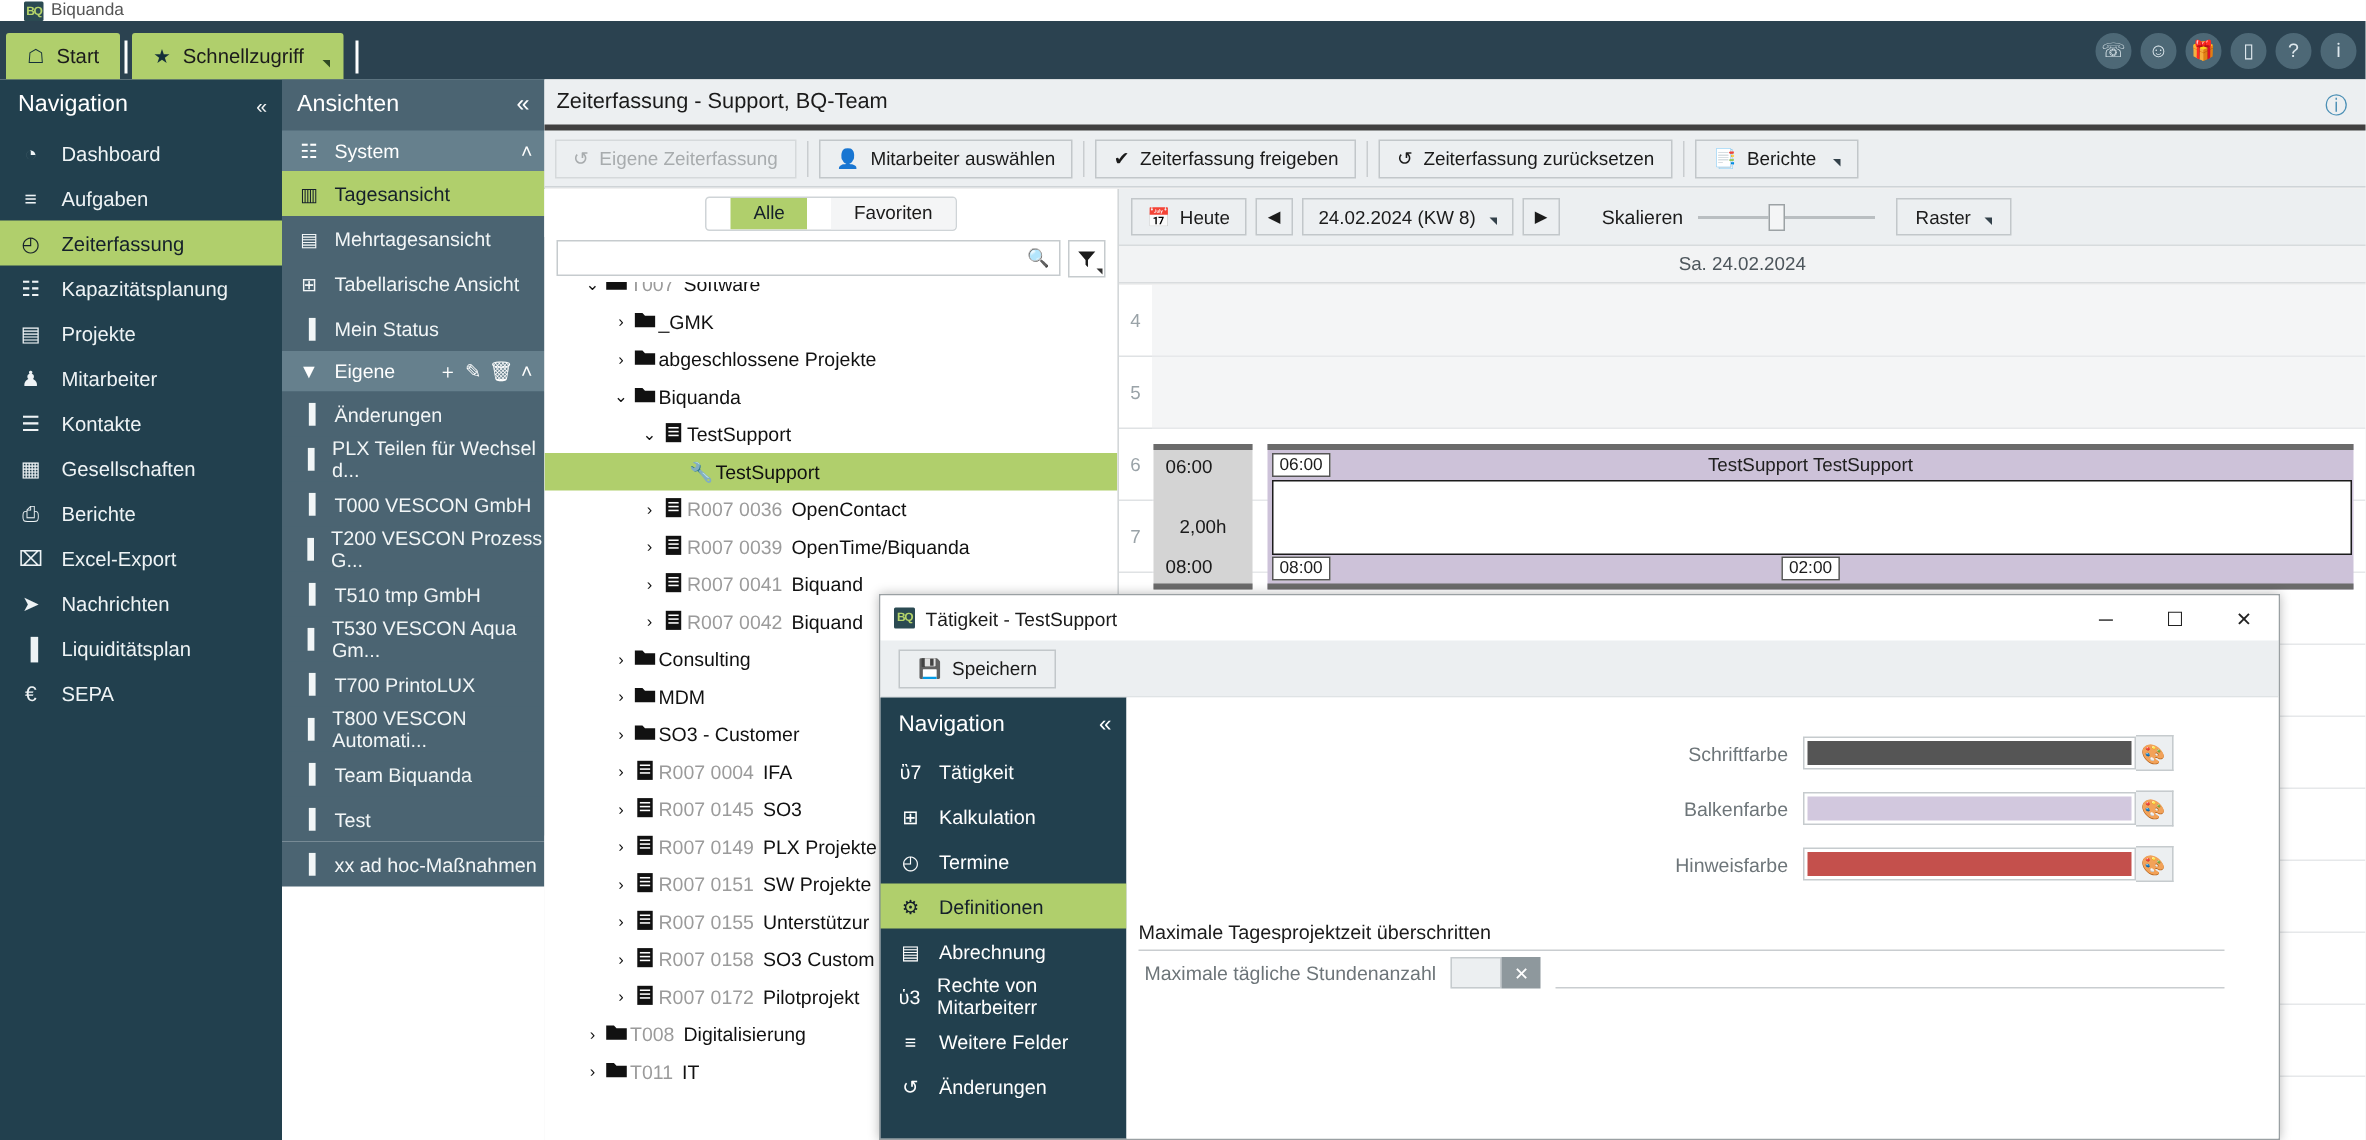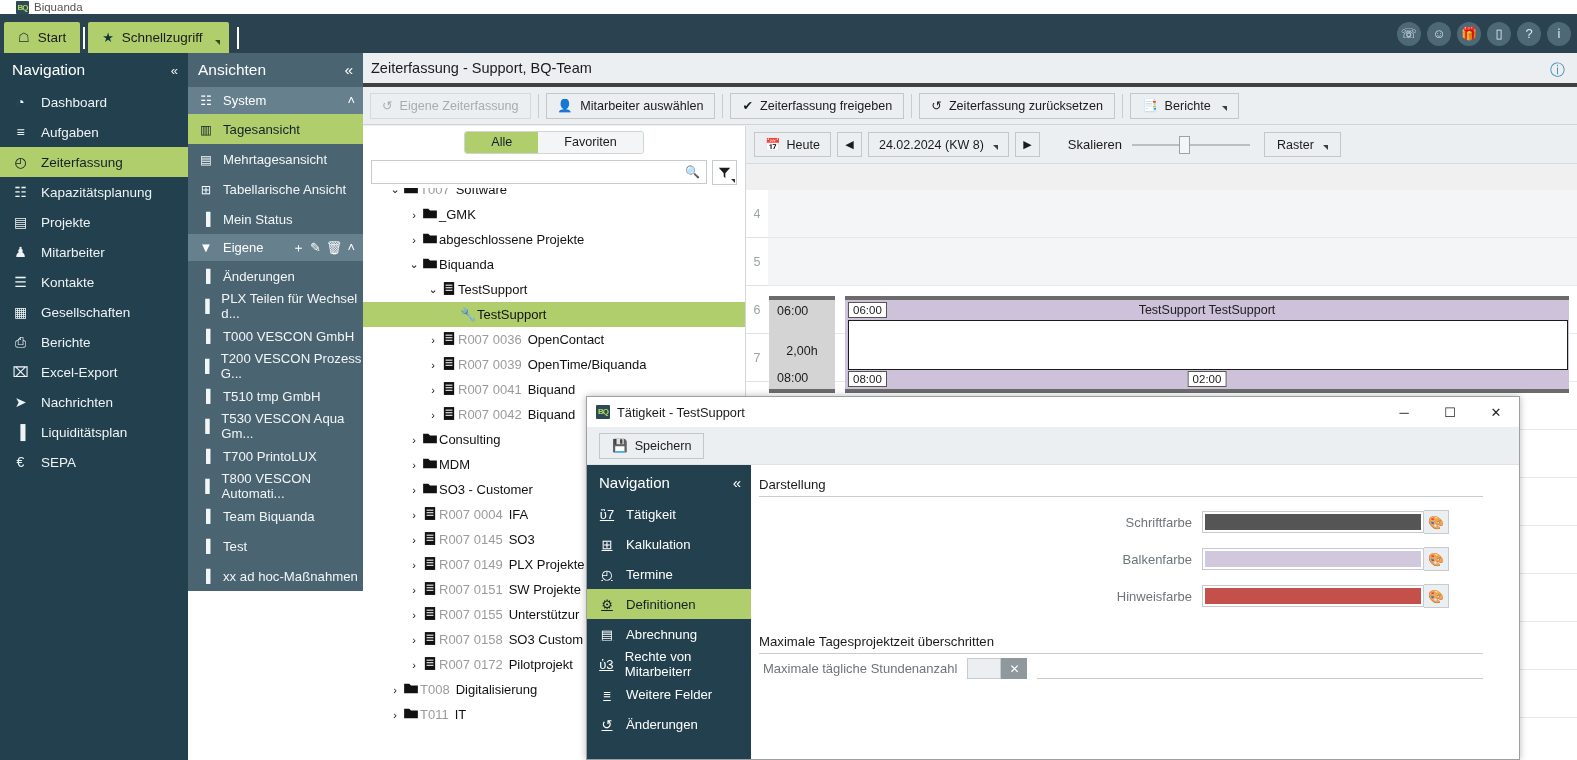--- a/index.html
+++ b/index.html
@@ -110,21 +110,21 @@
   }
   .tbtn.disabled{ color:#a8acae; border-color:#d5d9db; }
   .tbsep{ width:1px; height:24px; background:#c9cdd0; margin:0 7px; }
   .tbtn .caret{ width:0;height:0;border-left:5px solid transparent;border-top:5px solid #33414a; margin-left:4px; margin-top:5px;}
 
   
   .contentrow{ position:absolute; left:0; top:73px; width:1214px; height:634px; display:flex; }
   .treepanel{ width:382px; height:634px; background:#ffffff; position:relative; }
   .segwrap{ height:32px; display:flex; align-items:center; justify-content:center; background:#fff;}
   .seg{ display:flex; border:1px solid #cfd4d7; border-radius:3px; overflow:hidden; height:23px;}
-  .seg div{ padding:0 26px; font-size:12.6px; display:flex; align-items:center; cursor:pointer; background:#f4f5f6;}
+  .seg div{ padding:0 15px; font-size:12.6px; display:flex; align-items:center; cursor:pointer; background:#f4f5f6;margin-left:16px;}
   .seg div.on{ background:#b0cf6c; color:#15202a;}
   .searchrow{ display:flex; align-items:center; gap:5px; padding:0 8px; height:28px;}
   .searchbox{ flex:1; height:24px; border:1px solid #c6cbce; background:#fff; display:flex; align-items:center; padding:0 6px;}
   .searchbox input{ flex:1; border:0; outline:0; font-size:12.5px; font-family:inherit;}
   .searchbox .mag{ color:#6a7073; font-size:12px;}
   .filtbtn{ width:25px;height:25px;border:1px solid #c6cbce;background:#fff;display:flex;align-items:center;justify-content:center;cursor:pointer;position:relative;}
   .filtbtn .tri{ position:absolute; right:1px;bottom:1px;width:0;height:0;border-left:4px solid transparent;border-top:4px solid #333;}
 
   .tree{ position:absolute; top:62px; left:0; right:0; bottom:0; overflow:hidden; }
   .trow{ height:25px; display:flex; align-items:center; font-size:13px; white-space:nowrap; cursor:pointer;}
@@ -181,21 +181,21 @@
   .dlgbar .bq{ width:14px;height:14px;background:#2b4a52;color:#b5d46a;font-size:8px;line-height:14px;text-align:center;font-weight:bold;letter-spacing:-1px;border-radius:1px;}
   .dlgbar .dtitle{ font-size:12.8px; color:#1b1b1b;}
   .dlgbar .wbtns{ margin-left:auto; display:flex;}
   .dlgbar .wbtns div{ width:46px; height:30px; display:flex; align-items:center; justify-content:center; font-size:13px; color:#222; cursor:pointer;}
   .dlgtool{ height:38px; background:#eceff1; display:flex; align-items:center; padding-left:12px; border-bottom:1px solid #dfe3e5;}
   .savebtn{ height:26px; border:1px solid #c2c7ca; background:#eceff1; display:flex;align-items:center;gap:7px;padding:0 12px;font-size:12.6px;cursor:pointer;}
   .dlgbody{ position:absolute; top:68px; left:0; right:0; bottom:0; display:flex;}
   .dlgnav{ width:164px; background:#22404e; color:#fff;}
   .dlgnav .h{ height:34px; display:flex; align-items:center; justify-content:space-between; padding:0 10px 0 12px; font-size:15px;}
   .dlgnav .it{ height:30px; display:flex; align-items:center; gap:11px; padding-left:12px; font-size:13.2px; cursor:pointer;}
-  .dlgnav .it .ic{ width:16px; text-align:center; font-size:13px;text-decoration:underline;}
+  .dlgnav .it .ic{ width:16px; text-align:center; font-size:13px;}
   .dlgnav .it.active{ background:#b0cf6c; color:#15202a;}
   .dlgmain{ flex:1; background:#fff; padding:12px 0 0 0; position:relative;}
   .section{ margin:0 36px 0 8px; }
   .sectitle{ font-size:13.2px; color:#1b1b1b; padding-bottom:4px; border-bottom:1px solid #c9cdd0; }
   .frow{ display:flex; align-items:center; justify-content:flex-end; margin-top:13px; padding-right:34px;}
   .flabel{ font-size:13px; color:#6d7579; margin-right:10px;}
   .colorfield{ width:222px; height:22px; border:1px solid #c6cbce; background:#fff; display:flex; align-items:center; padding:2px;}
   .swatch{ flex:1; height:16px;}
   .palbtn{ width:25px;height:24px;border:1px solid #c6cbce;border-left:0;background:#eceff1;display:flex;align-items:center;justify-content:center;cursor:pointer;font-size:13px;}
   .numfield{ width:34px; height:21px; border:1px solid #c6cbce; background:#eceff1;}
@@ -682,20 +682,21 @@
           <span>Skalieren</span>
           <div class="slider">
               <div class="knob"></div>
             </div>
         </div>
         <div class="rasterbtn">
           <span>Raster</span>
           <span class="caret"></span>
         </div>
       </div>
+      <div class="dayhead">Sa. 24.02.2024</div>
       <div class="grid">
         <div class="hourcol" id="hour-col">
             <div class="hourcell">4</div>
             <div class="hourcell">5</div>
             <div class="hourcell">6</div>
             <div class="hourcell">7</div>
             <div class="hourcell"></div>
             <div class="hourcell"></div>
             <div class="hourcell"></div>
             <div class="hourcell"></div>
@@ -789,21 +790,20 @@
             <span>Weitere Felder</span>
           </div>
           <div class="it">
             <span class="ic">↺</span>
             <span>Änderungen</span>
           </div>
         </div>
     </div>
     <div class="dlgmain">
       <div class="section">
-        <div class="sectitle">Darstellung</div>
         <div id="color-fields">
             <div class="frow">
               <span class="flabel">Schriftfarbe</span>
               <div class="colorfield">
                 <div class="swatch" style="background:#555555"></div>
               </div>
               <div class="palbtn">🎨</div>
             </div>
             <div class="frow">
               <span class="flabel">Balkenfarbe</span>

